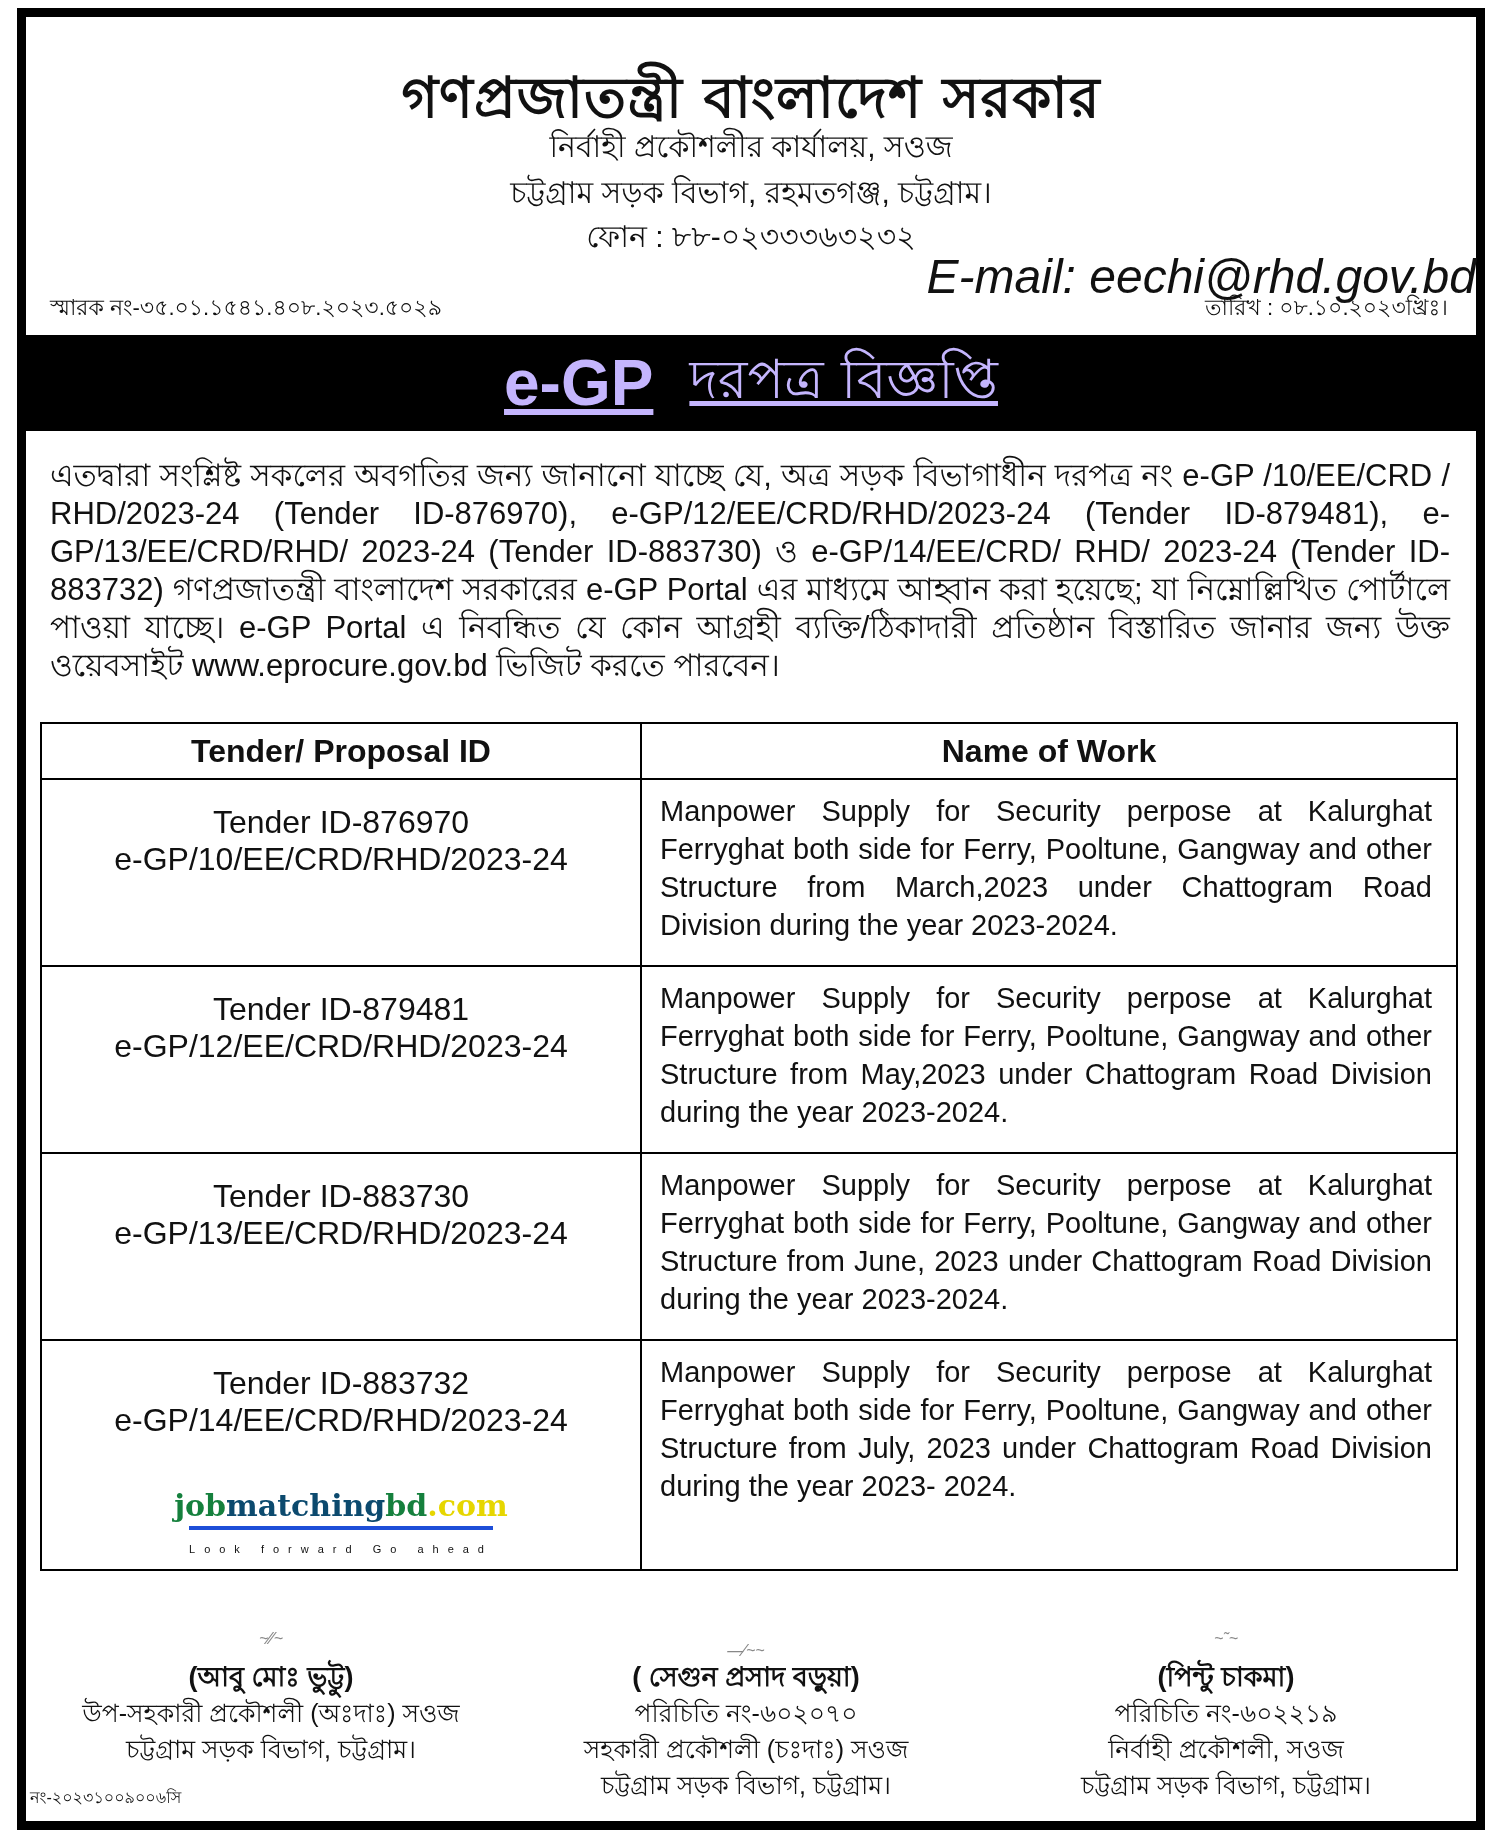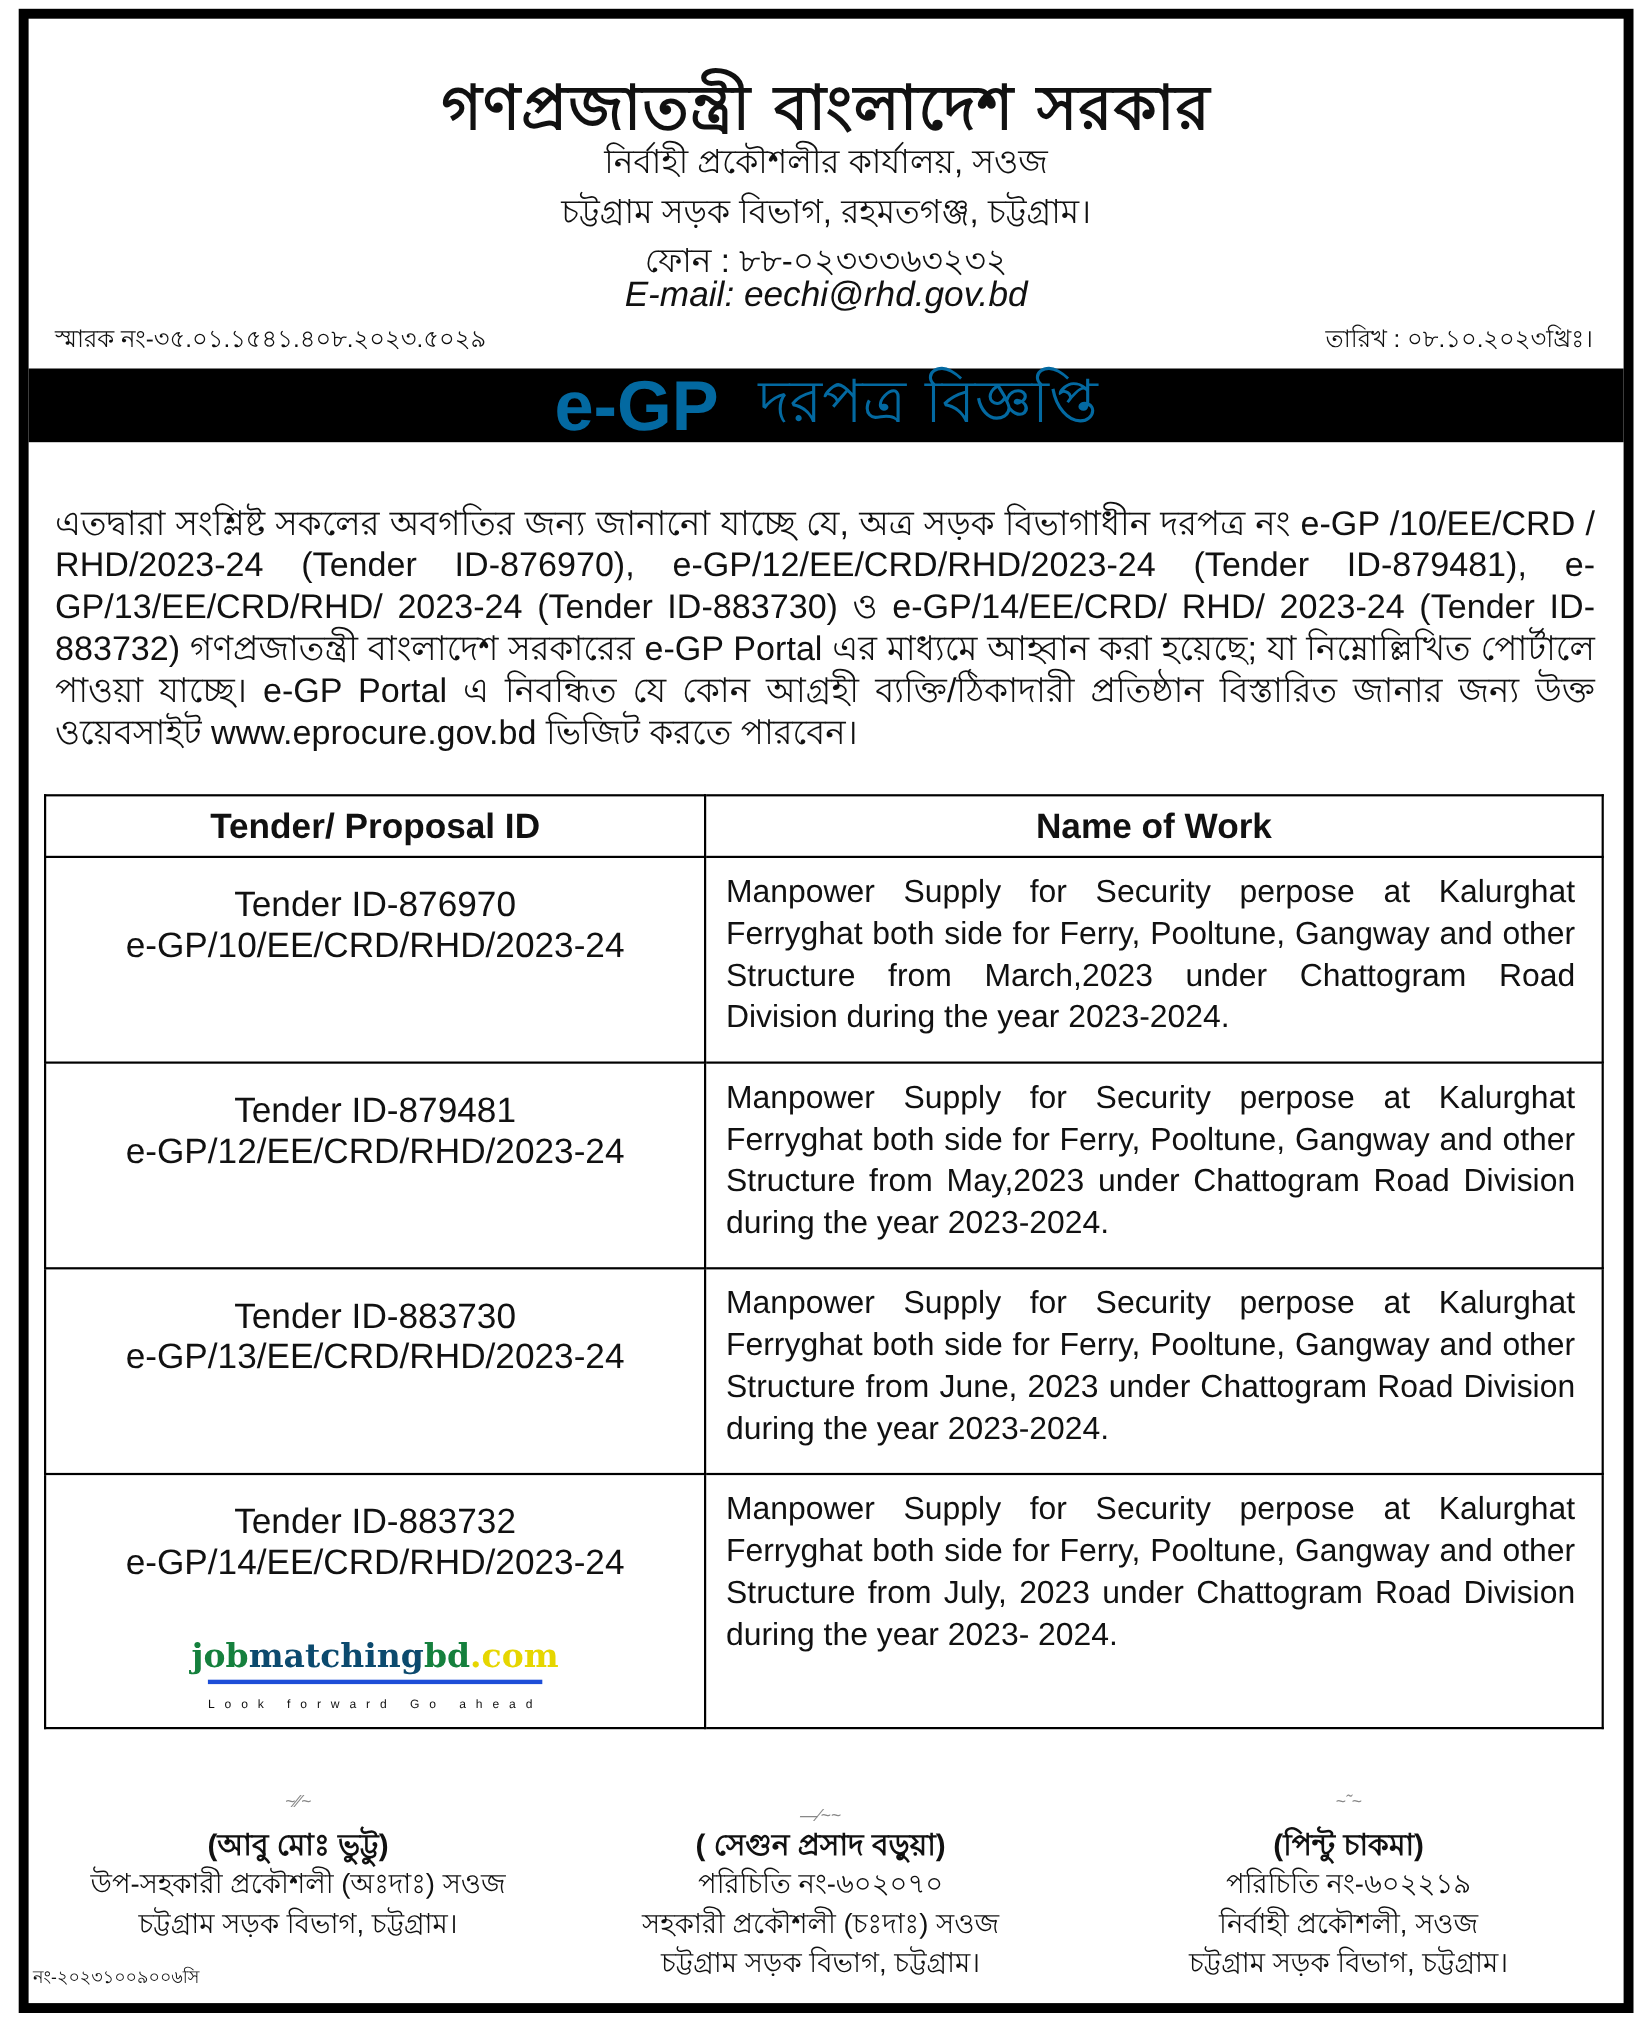--- a/index.html
+++ b/index.html
@@ -8,26 +8,26 @@
     .frame { position: absolute; left: 17px; top: 8px; width: 1450px; height: 1804px;
              border: 9px solid #000; background: #fff; box-sizing: content-box; }
     .inner { position: absolute; left: 0; top: 0; right: 0; bottom: 0; }
 
     .header { position: absolute; left: 0; right: 0; top: 0; height: 318px; text-align: center; }
     .gov-title { position: absolute; left: 0; right: 0; top: 38px; font-size: 56px; font-weight: bold;
                  font-family: "DejaVu Sans", sans-serif; letter-spacing: 1px; }
     .office { position: absolute; left: 0; right: 0; top: 106px; font-size: 30px; }
     .division { position: absolute; left: 0; right: 0; top: 152px; font-size: 30px; }
     .phone { position: absolute; left: 0; right: 0; top: 196px; font-size: 30px; }
-    .email { position: absolute; left: 0; right: 0; top: 232px; font-size: 32px; font-style: italic; }
+    .email { position: absolute; left: 0; right: 0; top: 232px; font-size: 48px; font-style: italic; text-align: right; }
     .memo { position: absolute; left: 24px; top: 273px; font-size: 22px; }
     .date { position: absolute; right: 28px; top: 273px; font-size: 22px; }
 
-    .title-band { position: absolute; left: 0; right: 0; top: 318px; height: 67px; background: #000;
-                  color: #0369a1; display: flex; align-items: center; justify-content: center; gap: 36px; }
+    .title-band { position: absolute; left: 0; right: 0; top: 318px; height: 96px; background: #000;
+                  color: #c4b5fd; display: flex; align-items: center; justify-content: center; gap: 36px; text-decoration: underline; }
     .title-band .egp { font-size: 64px; font-weight: bold; font-family: "Liberation Sans", sans-serif; }
     .title-band .bn { font-size: 54px; font-family: "DejaVu Sans", sans-serif; }
 
     .intro { position: absolute; left: 24px; right: 26px; top: 440px; font-size: 31px; line-height: 38px;
              text-align: justify; }
     .intro p { margin: 0; }
 
     .tbl { position: absolute; left: 14px; top: 705px; width: 1418px; border-collapse: collapse; }
     .tbl th, .tbl td { border: 2px solid #000; vertical-align: top; }
     .tbl th { height: 52px; font-size: 32px; font-weight: bold; text-align: center; vertical-align: middle; }

